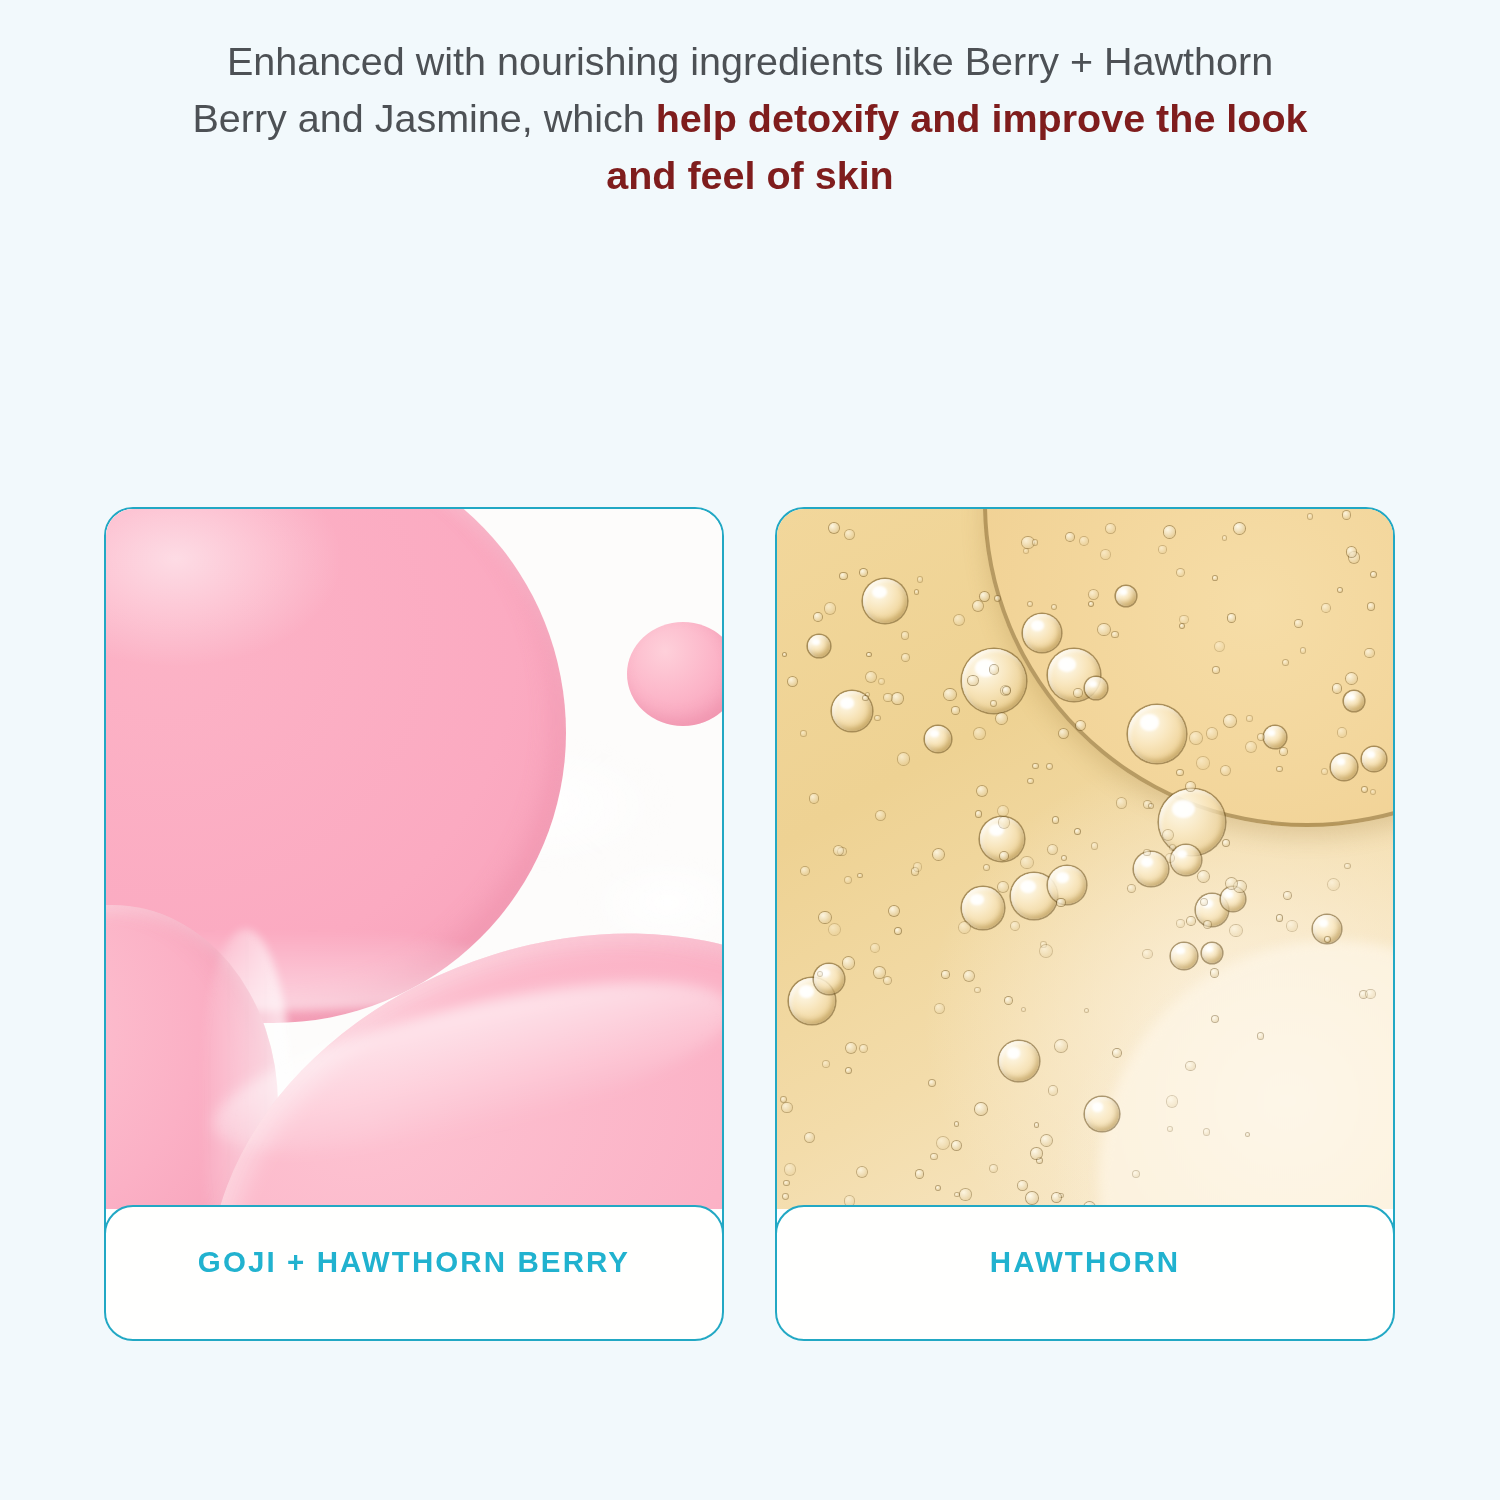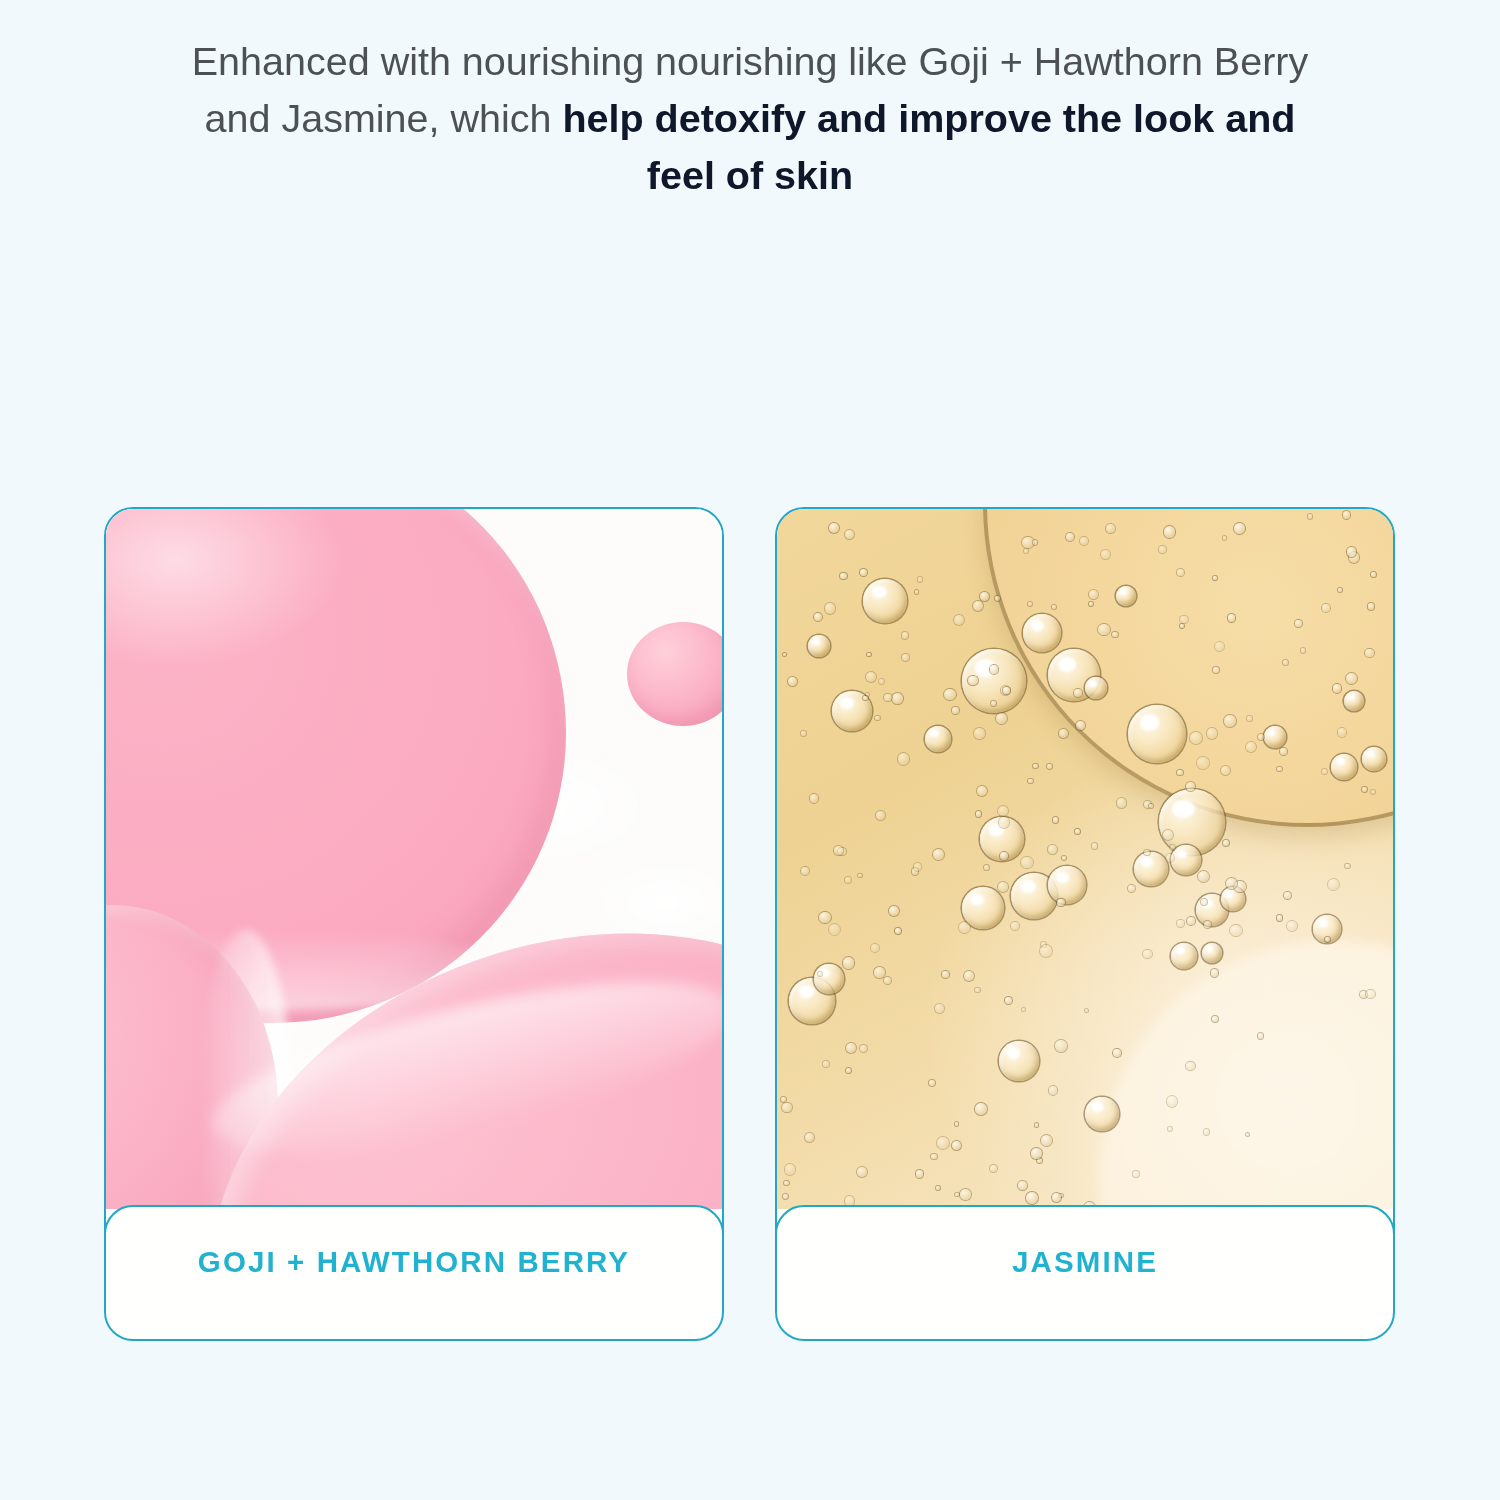--- a/index.html
+++ b/index.html
@@ -37,21 +37,21 @@
   .subcopy {
     margin: 0 auto;
     padding-top: 33px;
     width: 1140px;
     font-size: 39.5px;
     line-height: 57px;
     color: #4d5155;
     font-weight: normal;
   }
   .subcopy .hl {
-    color: #0f172a;
+    color: #7f1d1d;
     font-weight: bold;
   }
 
   
   .cards {
     position: absolute;
     left: 104px;
     top: 507px;
     width: 1292px;
     height: 834px;
@@ -239,21 +239,21 @@
     color: #21b2cf;
     white-space: nowrap;
     text-align: center;
     margin-top: -22px;
   }
 </style>
 </head>
 <body>
 
 <div class="header">
-  <p class="subcopy"><span>Enhanced with nourishing nourishing like Goji + Hawthorn Berry and Jasmine, which </span><span class="hl">help detoxify and improve the look and feel of skin</span></p>
+  <p class="subcopy"><span>Enhanced with nourishing ingredients like Berry + Hawthorn Berry and Jasmine, which </span><span class="hl">help detoxify and improve the look and feel of skin</span></p>
 </div>
 
 <div class="cards">
 
   <div class="card left">
     <div class="media">
       <div class="pink-bg"></div>
       <div class="blobA"></div>
       <div class="blobB"></div>
       <div class="blobC"></div>
@@ -507,17 +507,17 @@
           <div class="bub tiny" style="left: 11.1935%; top: 79.8066%; width: 5.48141px; height: 5.48141px; opacity: 0.91;"></div>
           <div class="bub tiny" style="left: 11.0059%; top: 52.5222%; width: 6.51807px; height: 6.51807px; opacity: 0.54;"></div>
           <div class="bub tiny" style="left: 39.7697%; top: 71.2659%; width: 3.23327px; height: 3.23327px; opacity: 0.57;"></div>
           <div class="bub tiny" style="left: 48.2557%; top: 25.7242%; width: 7.50223px; height: 7.50223px; opacity: 0.83;"></div>
           <div class="bub tiny" style="left: 54.429%; top: 17.5619%; width: 5.2835px; height: 5.2835px; opacity: 0.78;"></div>
           <div class="bub tiny" style="left: 59.5311%; top: 48.6531%; width: 5.83734px; height: 5.83734px; opacity: 0.6;"></div>
           <div class="bub tiny" style="left: 29.5135%; top: 59.0521%; width: 10.9527px; height: 10.9527px; opacity: 0.54;"></div>
         </div>
     </div>
     <div class="label-plate">
-      <span class="label-text">JASMINE</span>
+      <span class="label-text">HAWTHORN</span>
     </div>
   </div>
 
 </div>
 
 </body></html>

